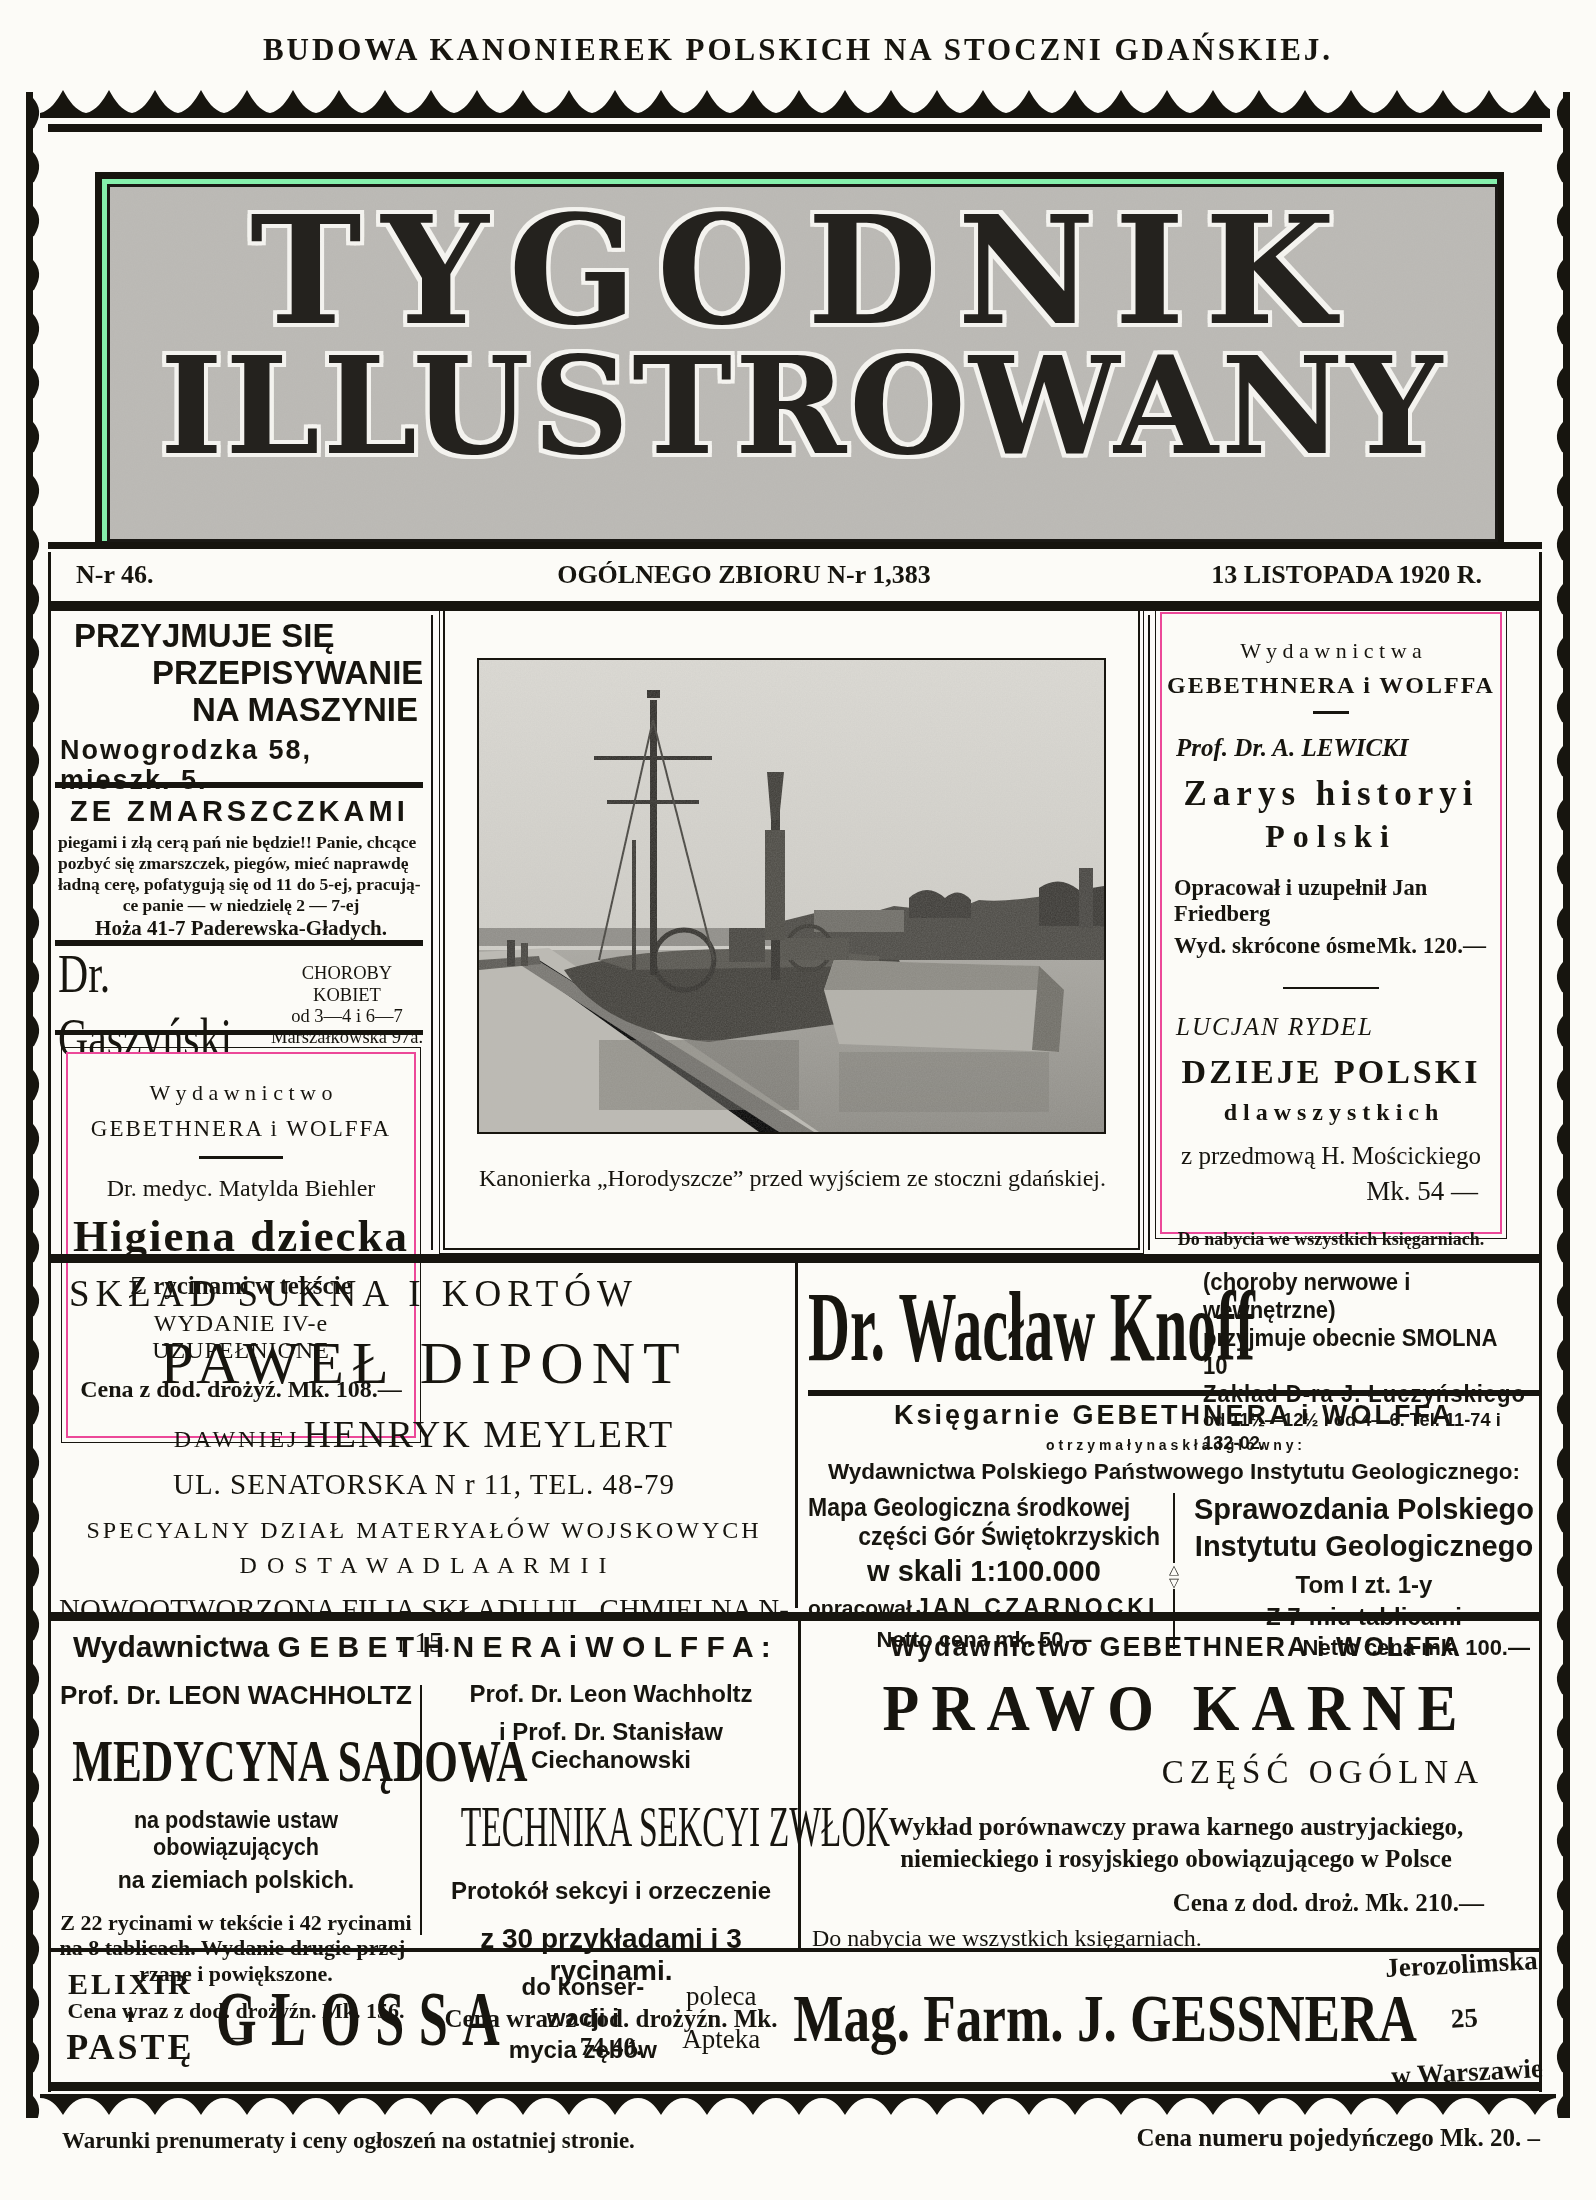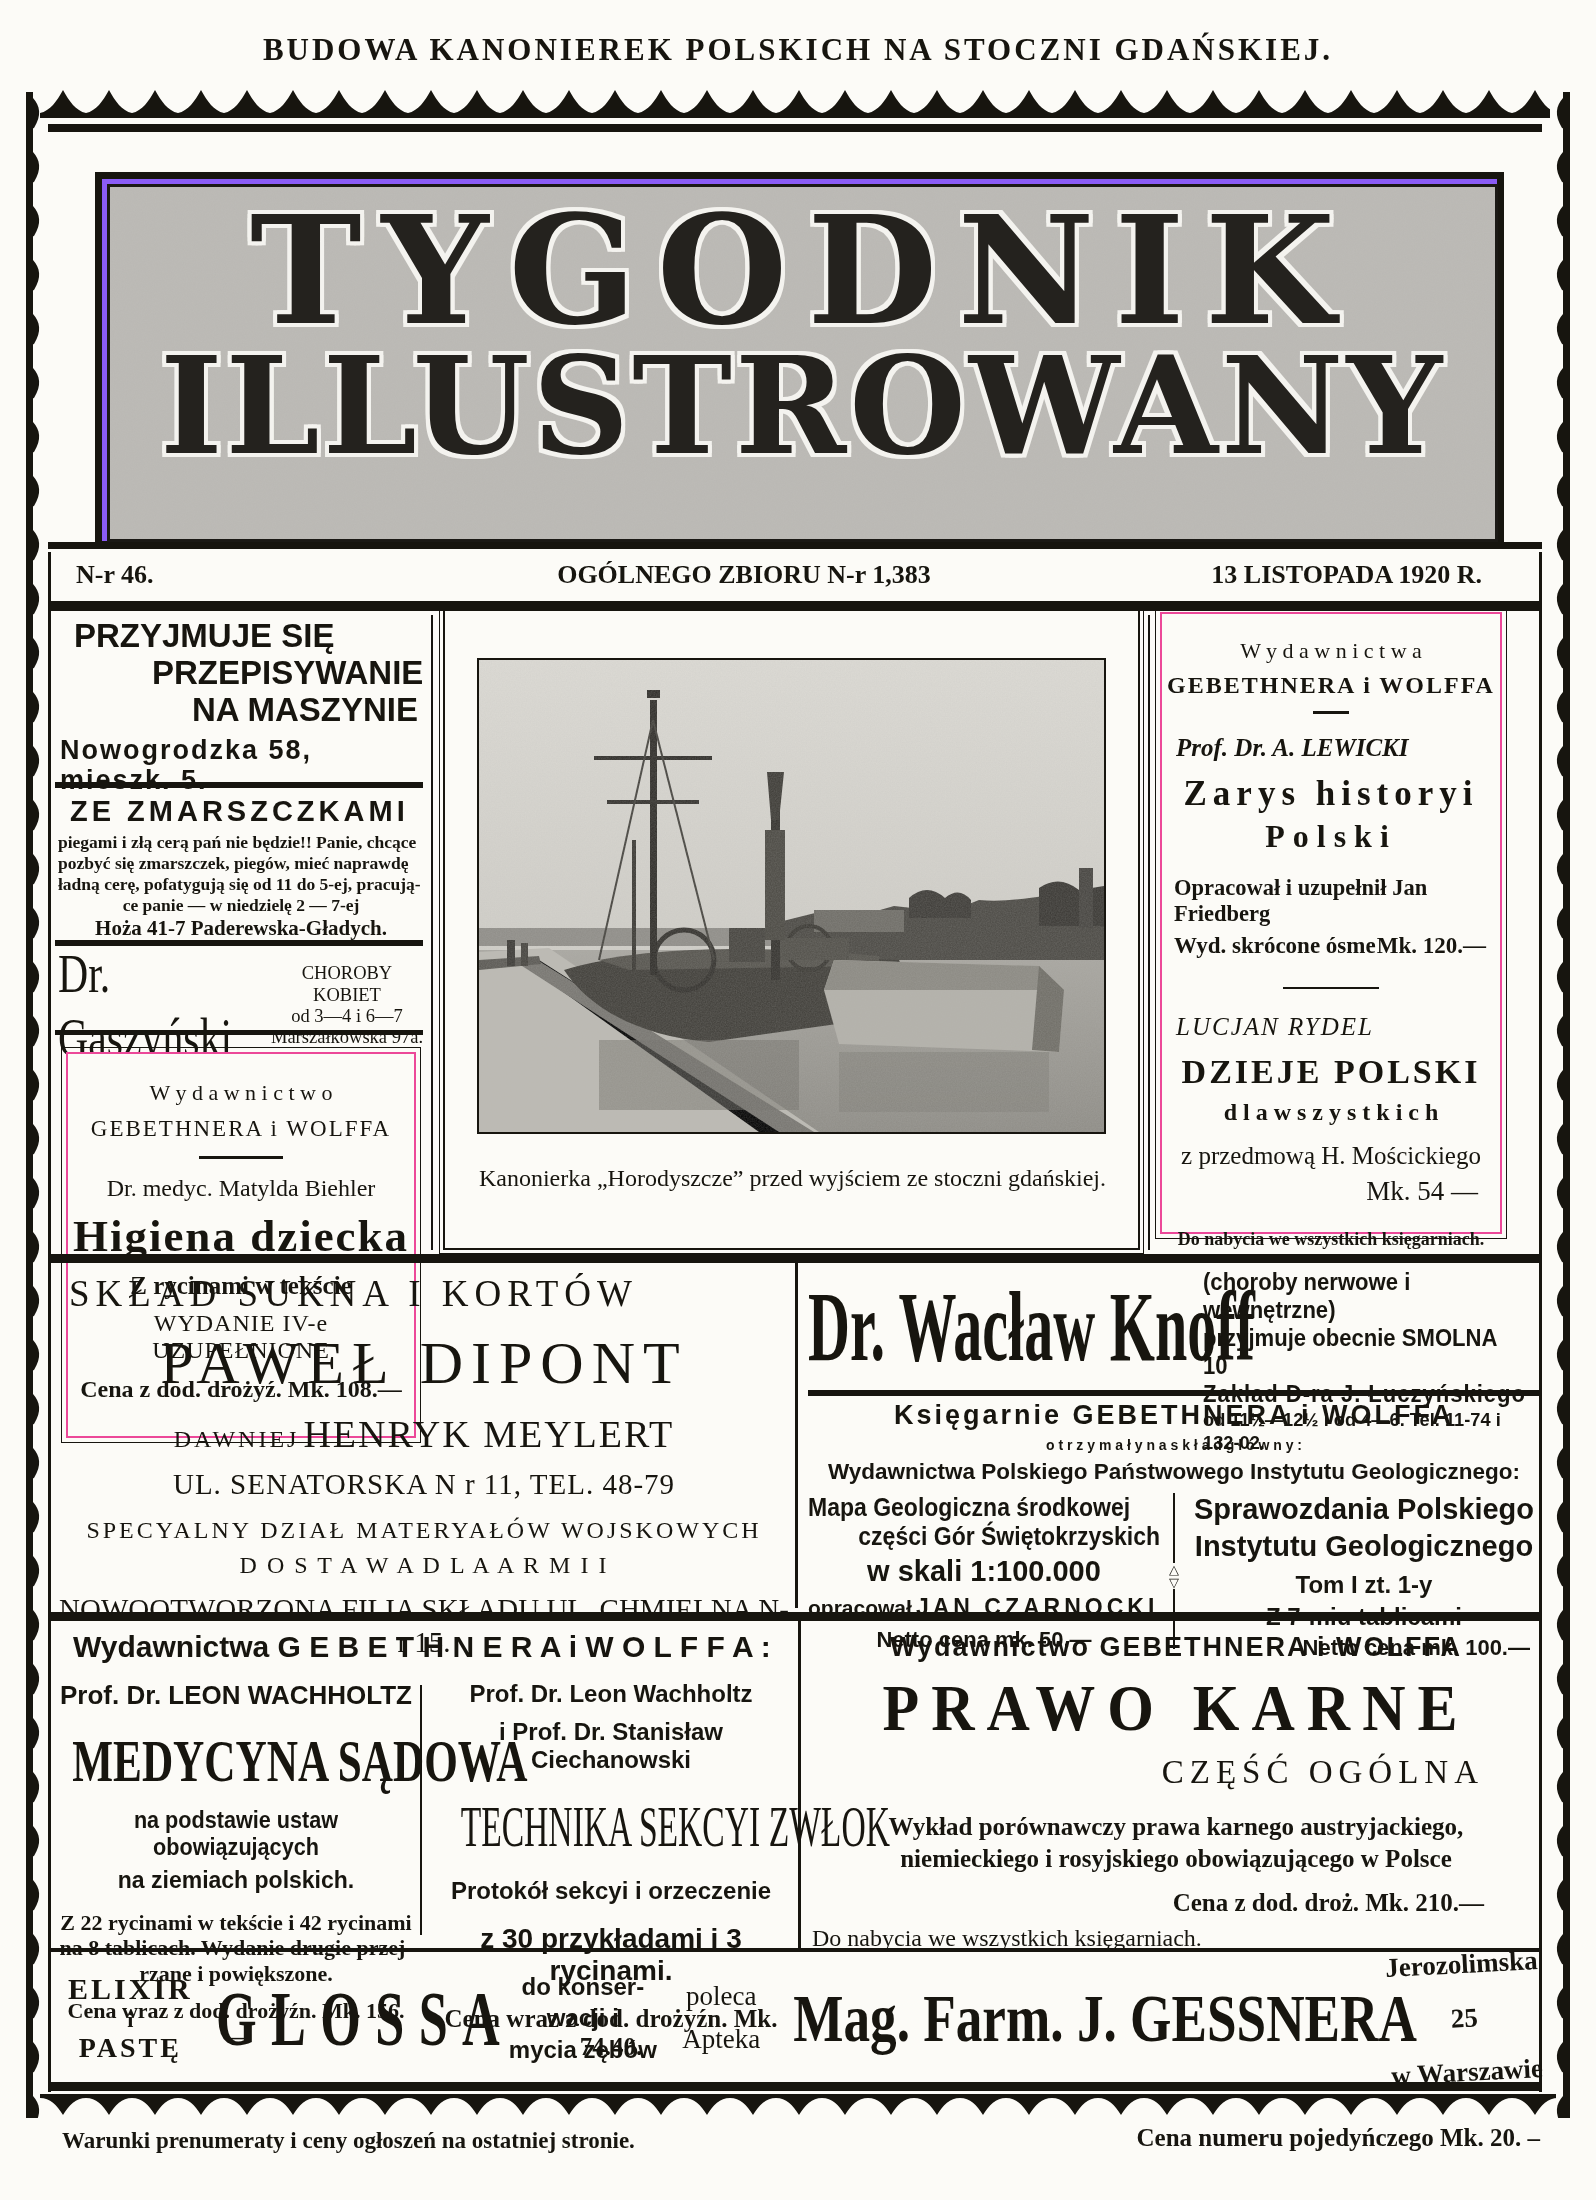--- a/index.html
+++ b/index.html
@@ -6,21 +6,21 @@
   #page{position:relative;width:1596px;height:2200px;background:#fcfbf7;color:#17150f;
         font-family:"Liberation Serif",serif;overflow:hidden;}
   .abs{position:absolute;}
   .ctr{text-align:center;}
   .sans{font-family:"Liberation Sans",sans-serif;}
   .serif{font-family:"Liberation Serif",serif;}
   .b{font-weight:bold;}
   .rule{position:absolute;background:#17150f;}
   .vrule{position:absolute;background:#17150f;}
   
-  #masthead{left:95px;top:172px;width:1385px;height:352px;border:7px solid #17150f;padding:5px;background:#8b5cf6;}
+  #masthead{left:95px;top:172px;width:1385px;height:352px;border:7px solid #17150f;padding:5px;background:#86efac;}
   #masthead-inner{position:relative;width:100%;height:100%;border:3px solid #1b1915;background:#b7b5b0;overflow:hidden;}
   #masthead-noise{position:absolute;left:0;top:0;width:100%;height:100%;}
   .mast-line{position:relative;z-index:2;font-family:"DejaVu Serif",serif;font-weight:bold;color:#24221e;
      text-shadow:-4px -4px 0 #f4f3ef,4px -4px 0 #f4f3ef,-4px 4px 0 #f4f3ef,4px 4px 0 #f4f3ef,
                  0 -4px 0 #f4f3ef,0 4px 0 #f4f3ef,-4px 0 0 #f4f3ef,4px 0 0 #f4f3ef;}
   
   .dbox{border:2px solid #ec4899;outline:1px solid #17150f;outline-offset:4px;background:#fcfbf7;}
   .tiny-orn{display:block;margin:6px auto;width:84px;height:3px;background:#17150f;}
   .thin-orn{display:block;margin:6px auto;width:96px;height:2px;background:#17150f;}
 </style>
@@ -302,21 +302,21 @@
     <div class="serif b ctr" style="font-size:25px;margin-top:4px;">niemieckiego i rosyjskiego obowiązującego w Polsce</div>
     <div class="serif b" style="font-size:25px;text-align:right;padding-right:56px;margin-top:16px;">Cena z dod. droż. Mk. 210.—</div>
     <div class="serif" style="font-size:24px;margin-top:8px;">Do nabycia we wszystkich księgarniach.</div>
   </div>
 
   <div class="rule" style="left:48px;top:1948px;width:1494px;height:4px;"></div>
   <div class="abs" style="left:60px;top:1958px;width:1480px;height:120px;display:flex;align-items:center;">
     <div class="serif b ctr" style="width:150px;line-height:1.15;">
       <div style="font-size:30px;letter-spacing:3px;">ELIXIR</div>
       <div style="font-size:22px;">i</div>
-      <div style="font-size:28px;letter-spacing:3px;">PASTĘ</div>
+      <div style="font-size:36px;letter-spacing:3px;">PASTĘ</div>
     </div>
     <div class="serif b ctr" style="width:300px;font-size:58px;letter-spacing:16px;transform:scale(0.9,1.35);white-space:nowrap;">GLOSSA</div>
     <div class="sans b ctr" style="width:175px;font-size:24px;line-height:1.3;">
       <div>do konser-</div>
       <div>wacji i</div>
       <div>mycia zębów</div>
     </div>
     <div class="serif ctr" style="width:120px;font-size:27px;line-height:1.6;">
       <div>poleca</div>
       <div>Apteka</div>

